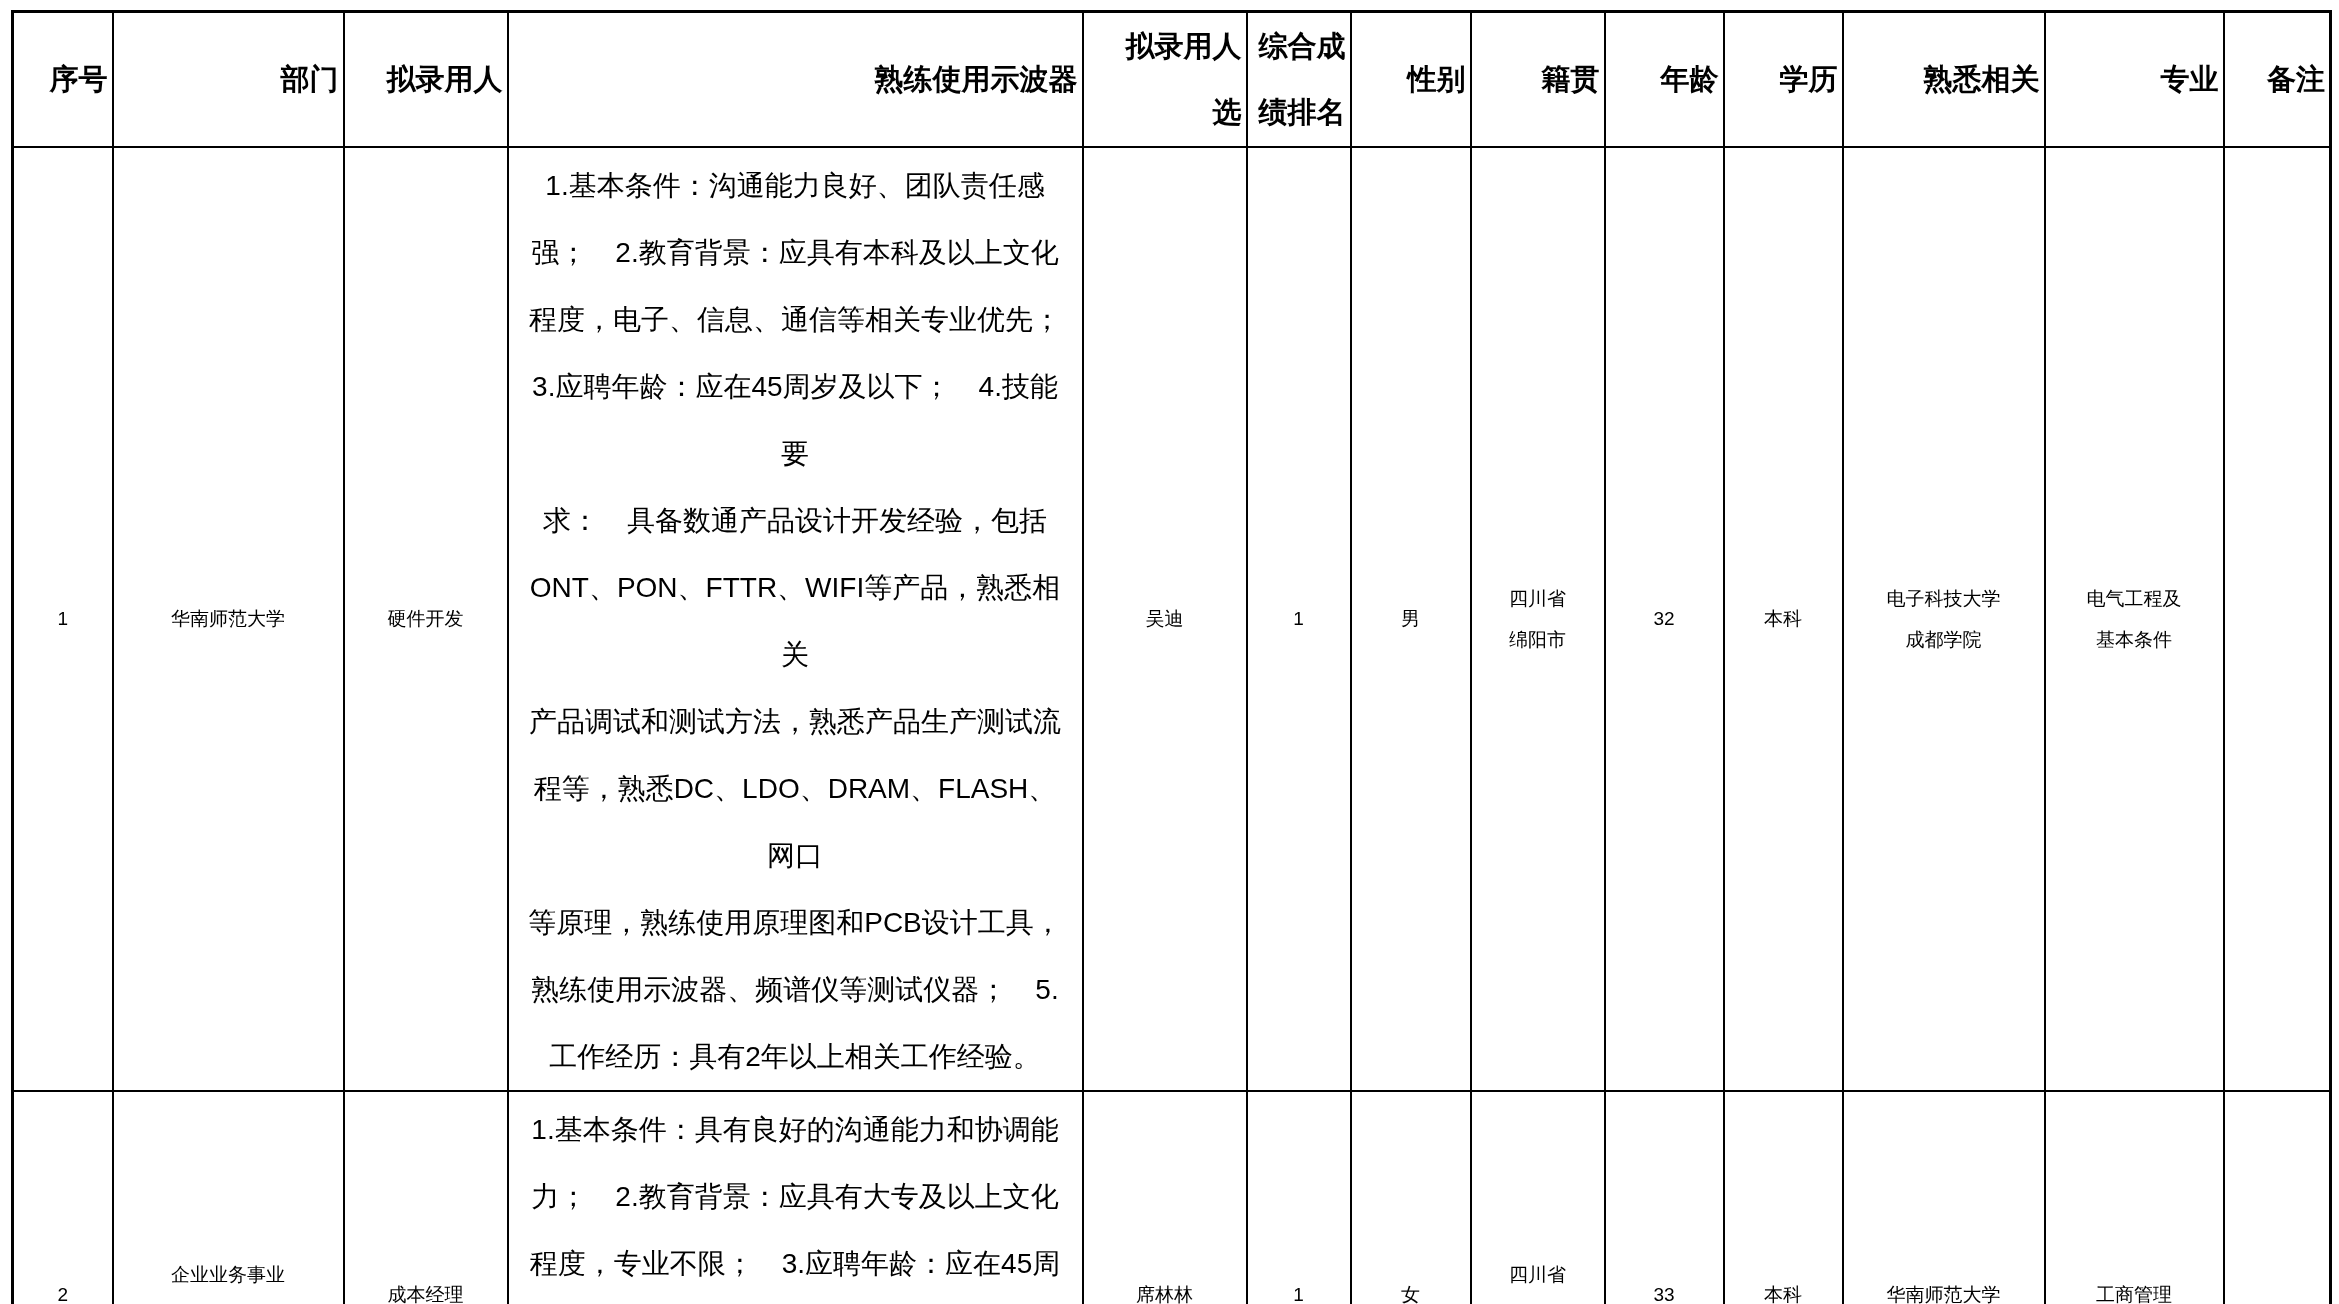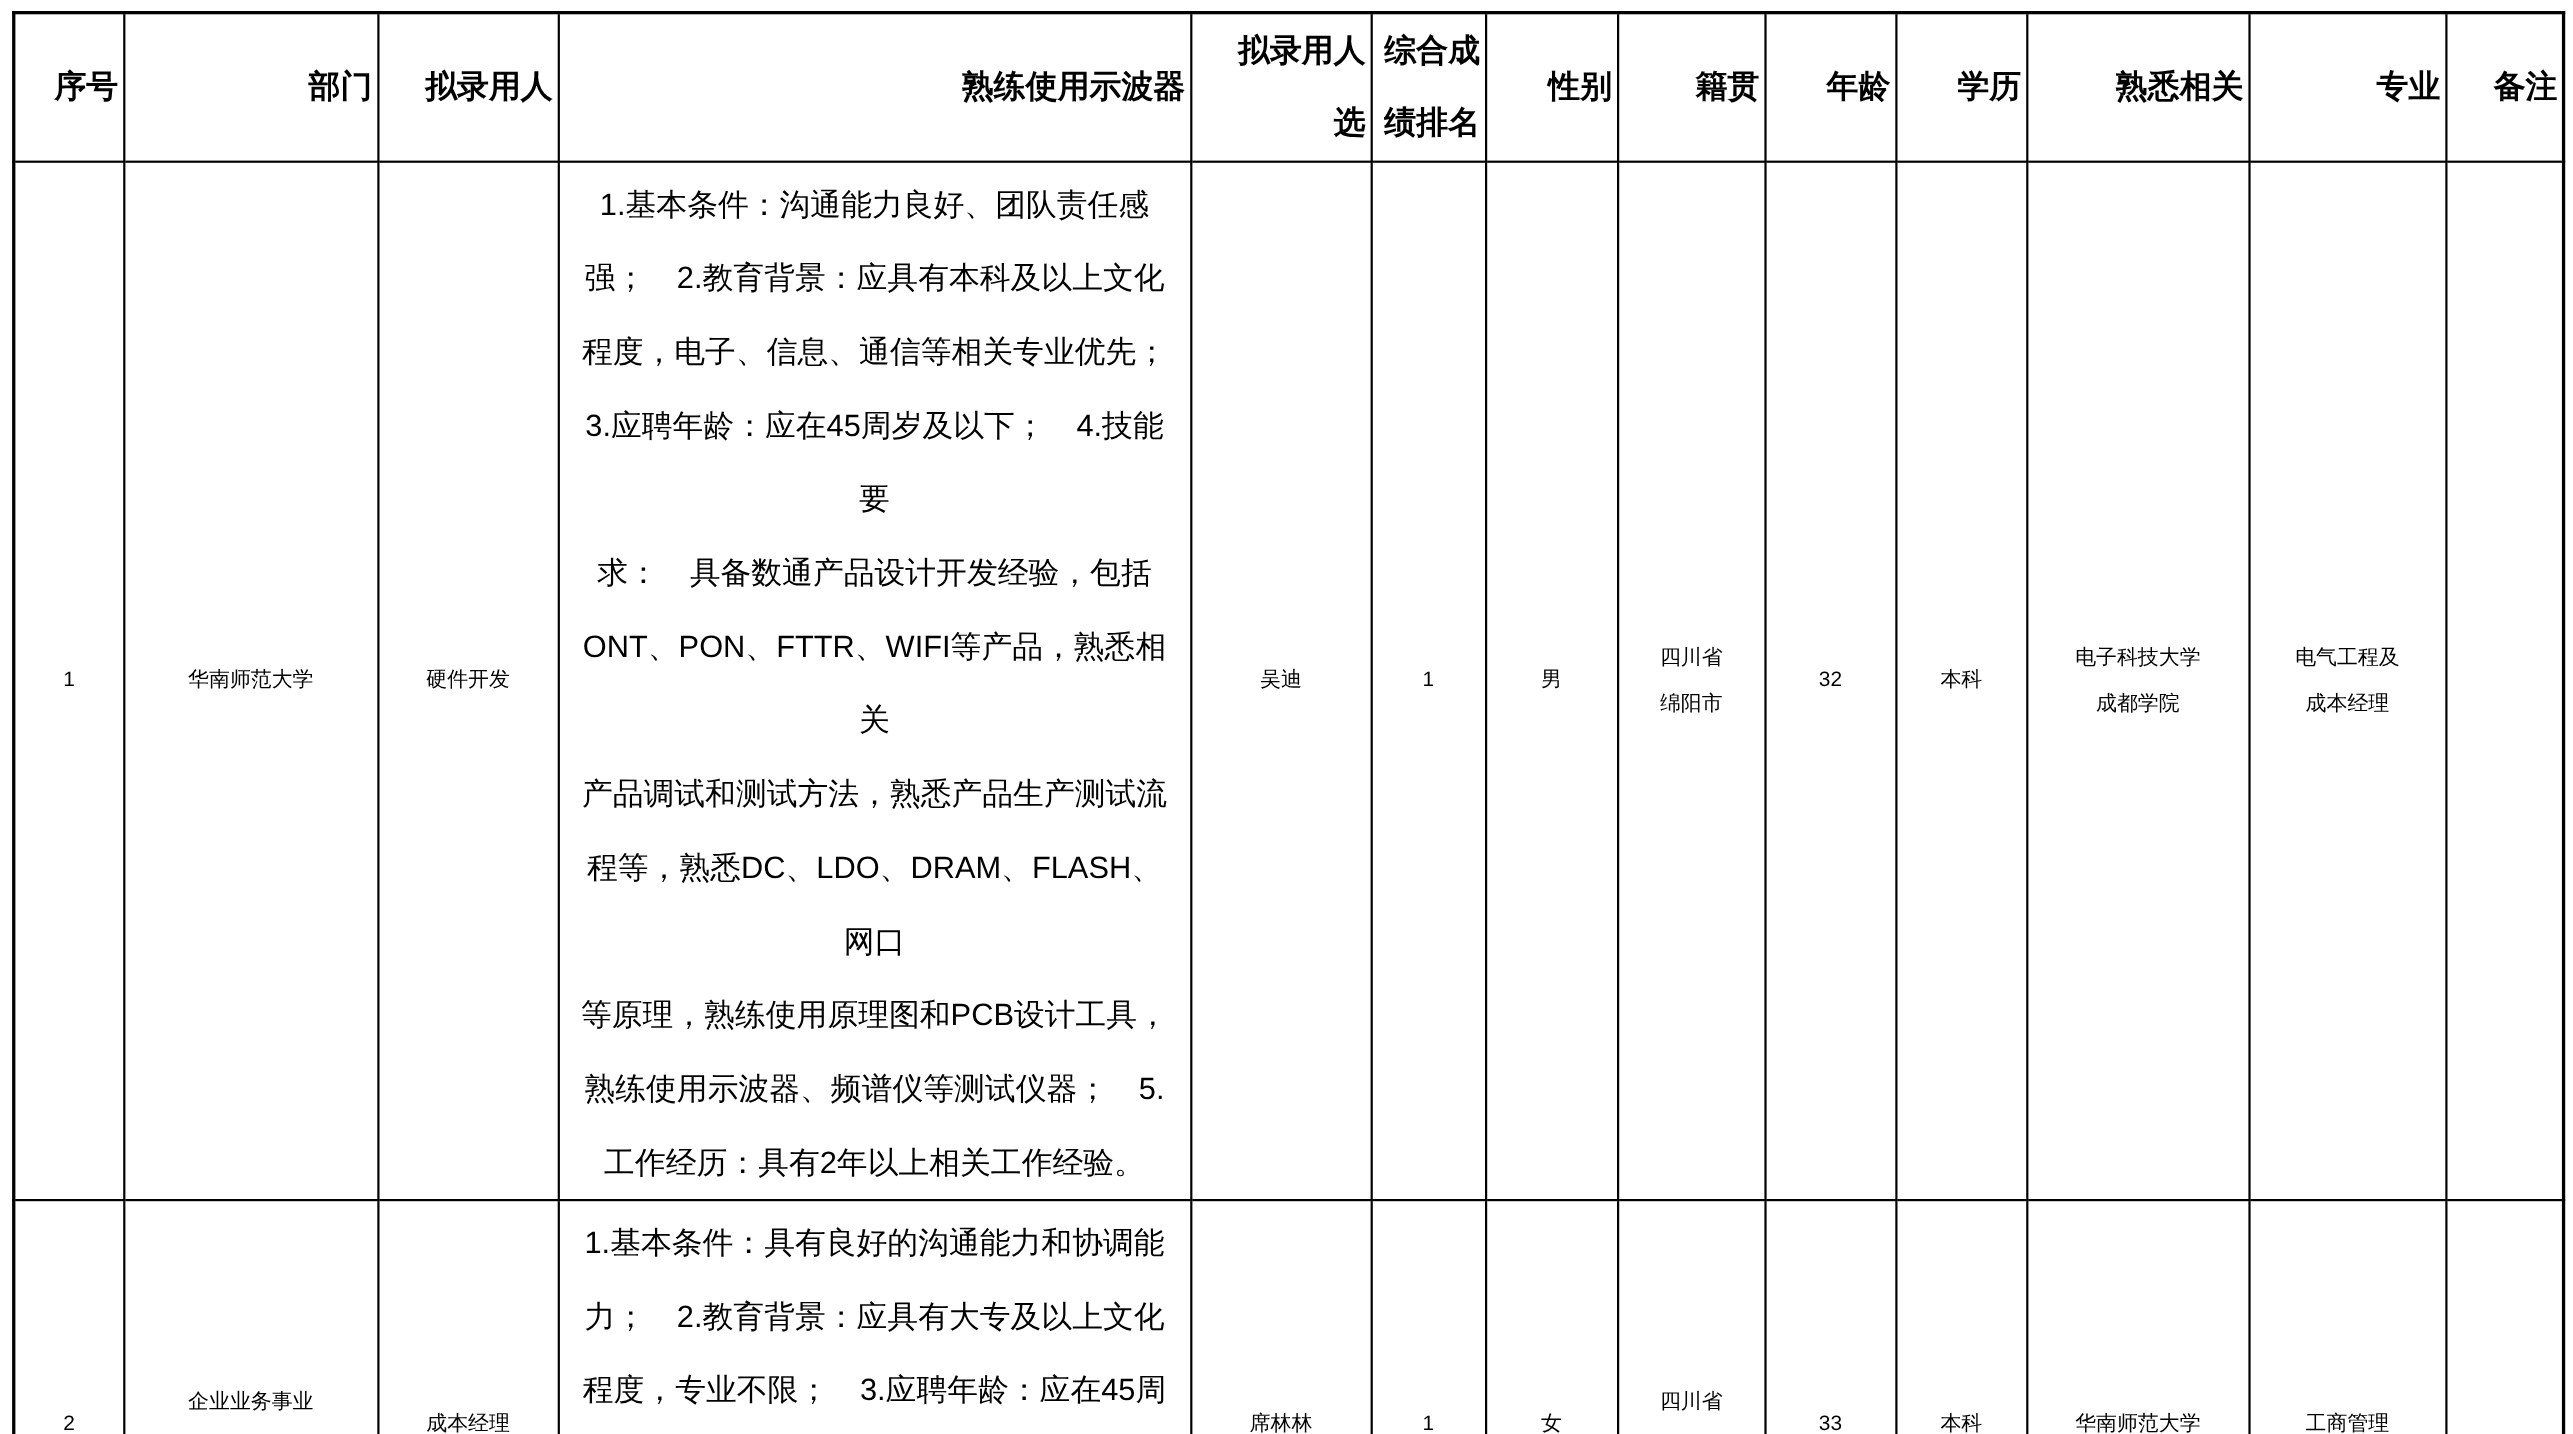--- a/index.html
+++ b/index.html
@@ -112,21 +112,21 @@
       <td>吴迪</td>
       <td>1</td>
       <td>男</td>
       <td>四川省
 绵阳市</td>
       <td>32</td>
       <td>本科</td>
       <td>电子科技大学
 成都学院</td>
       <td>电气工程及
-成本经理</td>
+基本条件</td>
       <td></td>
     </tr>
     <tr class="body-row-2">
       <td>2</td>
       <td>企业业务事业
 部</td>
       <td>成本经理</td>
       <td class="req-cell">1.基本条件：具有良好的沟通能力和协调能
 力；　2.教育背景：应具有大专及以上文化
 程度，专业不限；　3.应聘年龄：应在45周

